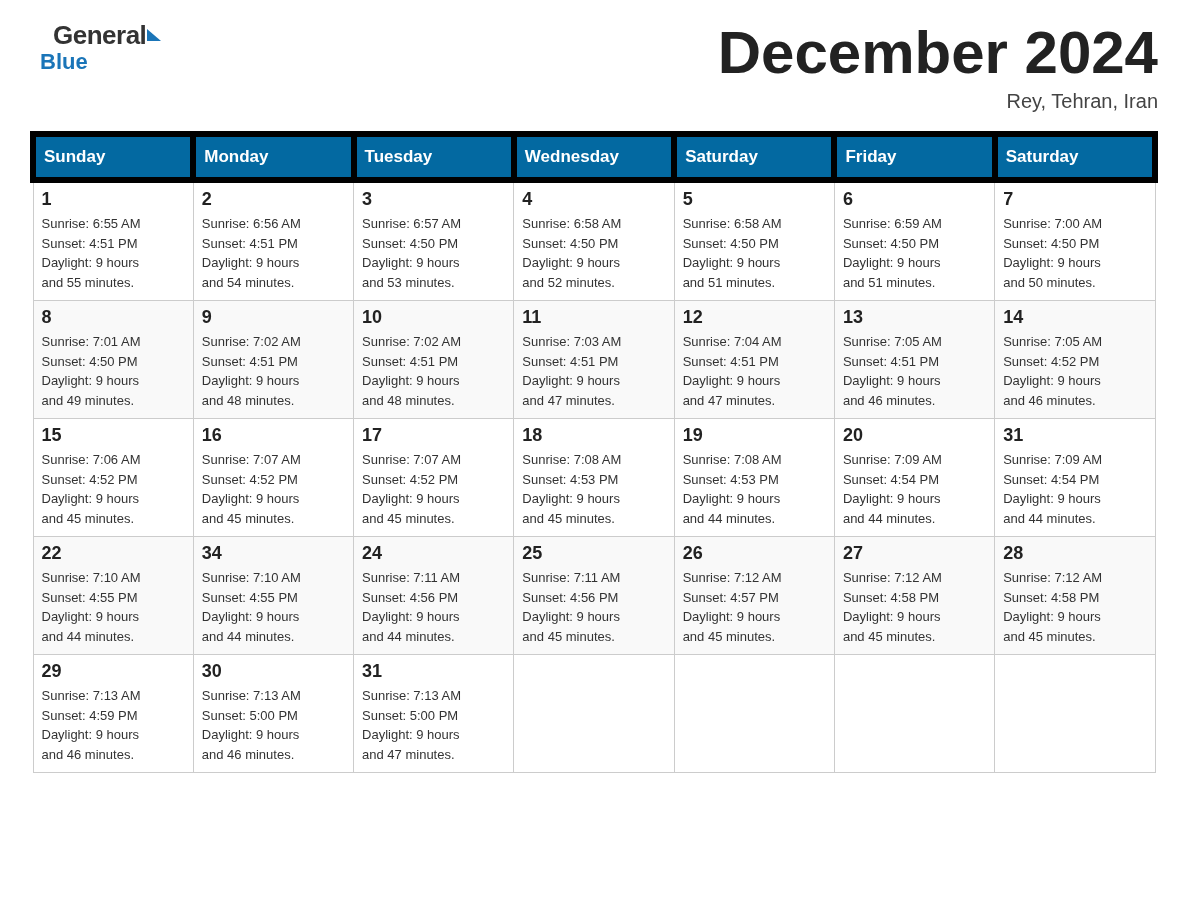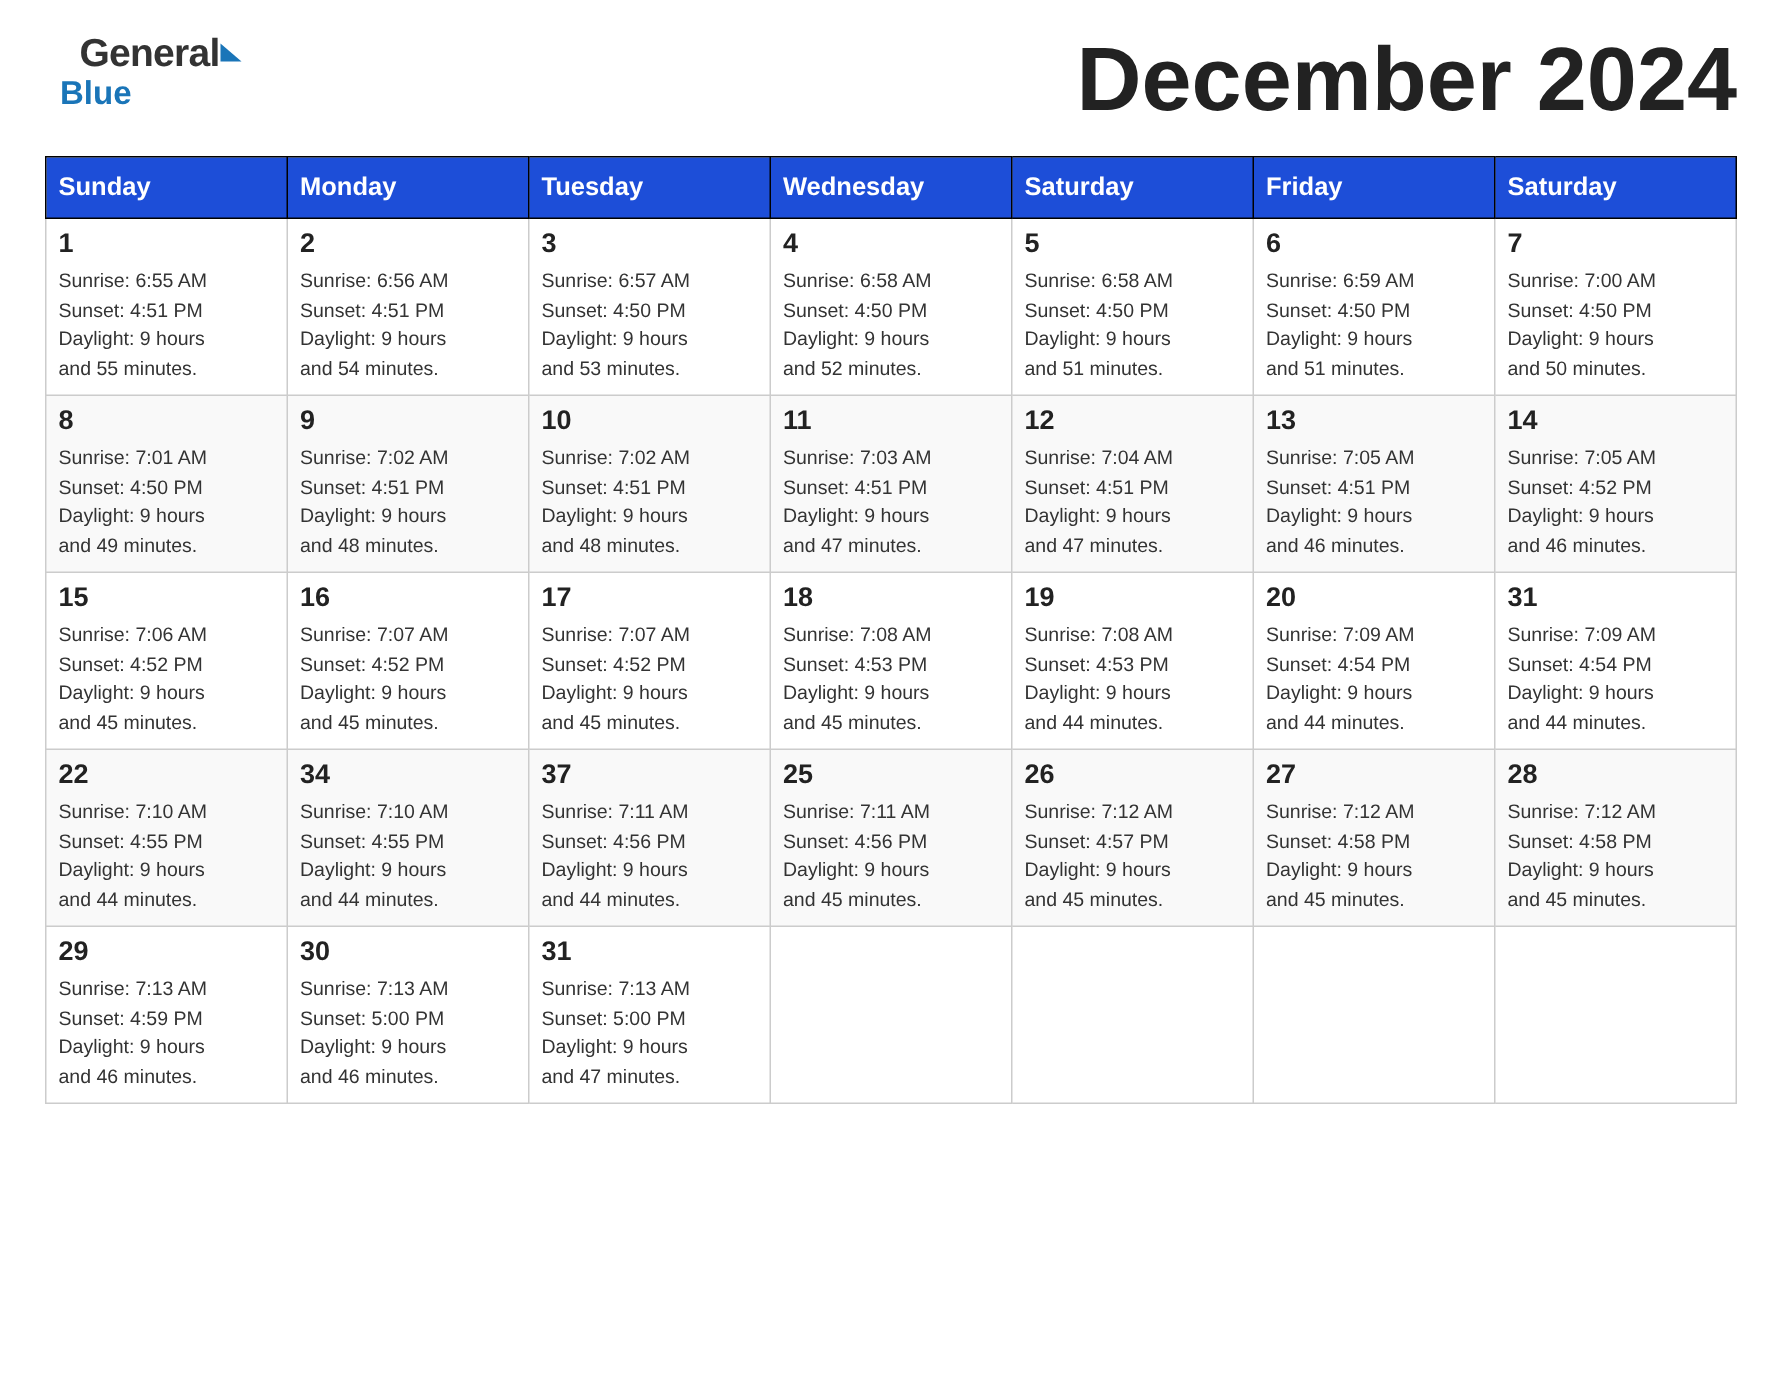--- a/index.html
+++ b/index.html
@@ -36,27 +36,27 @@
       font-size: 20px;
       color: #444;
       margin-top: 4px;
     }
     .calendar {
       width: 100%;
       border-collapse: collapse;
       border: 1px solid #aaa;
     }
     .calendar th {
-      background-color: #1d4ed8;
+      background-color: #0369a1;
       color: #fff;
       font-size: 17px;
       font-weight: bold;
       padding: 10px 8px;
       text-align: left;
-      border: 1px solid #000000;
+      border: 6px solid #000000;
     }
     .calendar td {
       vertical-align: top;
       padding: 6px 8px 8px 8px;
       border: 1px solid #ccc;
       font-size: 13px;
       color: #222;
       width: 14.28%;
       min-height: 90px;
     }
@@ -114,20 +114,21 @@
 <div class="header">
   <div class="logo-wrapper">
     <div class="logo-row1">
       <span class="logo-text-general">General</span>
       <span class="logo-chevron"></span>
     </div>
     <div class="logo-row2">Blue</div>
   </div>
   <div class="title-section">
     <div class="main-title">December 2024</div>
+    <div class="subtitle">Rey, Tehran, Iran</div>
   </div>
 </div>
 
 <table class="calendar">
   <thead>
     <tr>
     <th>Sunday</th>
         <th>Monday</th>
         <th>Tuesday</th>
         <th>Wednesday</th>
@@ -230,21 +231,21 @@
       <tr>
         <td>
           <span class="day-number">22</span>
           <div class="day-info">Sunrise: 7:10 AM<br>Sunset: 4:55 PM<br>Daylight: 9 hours<br>and 44 minutes.</div>
         </td>
         <td>
           <span class="day-number">34</span>
           <div class="day-info">Sunrise: 7:10 AM<br>Sunset: 4:55 PM<br>Daylight: 9 hours<br>and 44 minutes.</div>
         </td>
         <td>
-          <span class="day-number">37</span>
+          <span class="day-number">24</span>
           <div class="day-info">Sunrise: 7:11 AM<br>Sunset: 4:56 PM<br>Daylight: 9 hours<br>and 44 minutes.</div>
         </td>
         <td>
           <span class="day-number">25</span>
           <div class="day-info">Sunrise: 7:11 AM<br>Sunset: 4:56 PM<br>Daylight: 9 hours<br>and 45 minutes.</div>
         </td>
         <td>
           <span class="day-number">26</span>
           <div class="day-info">Sunrise: 7:12 AM<br>Sunset: 4:57 PM<br>Daylight: 9 hours<br>and 45 minutes.</div>
         </td>

